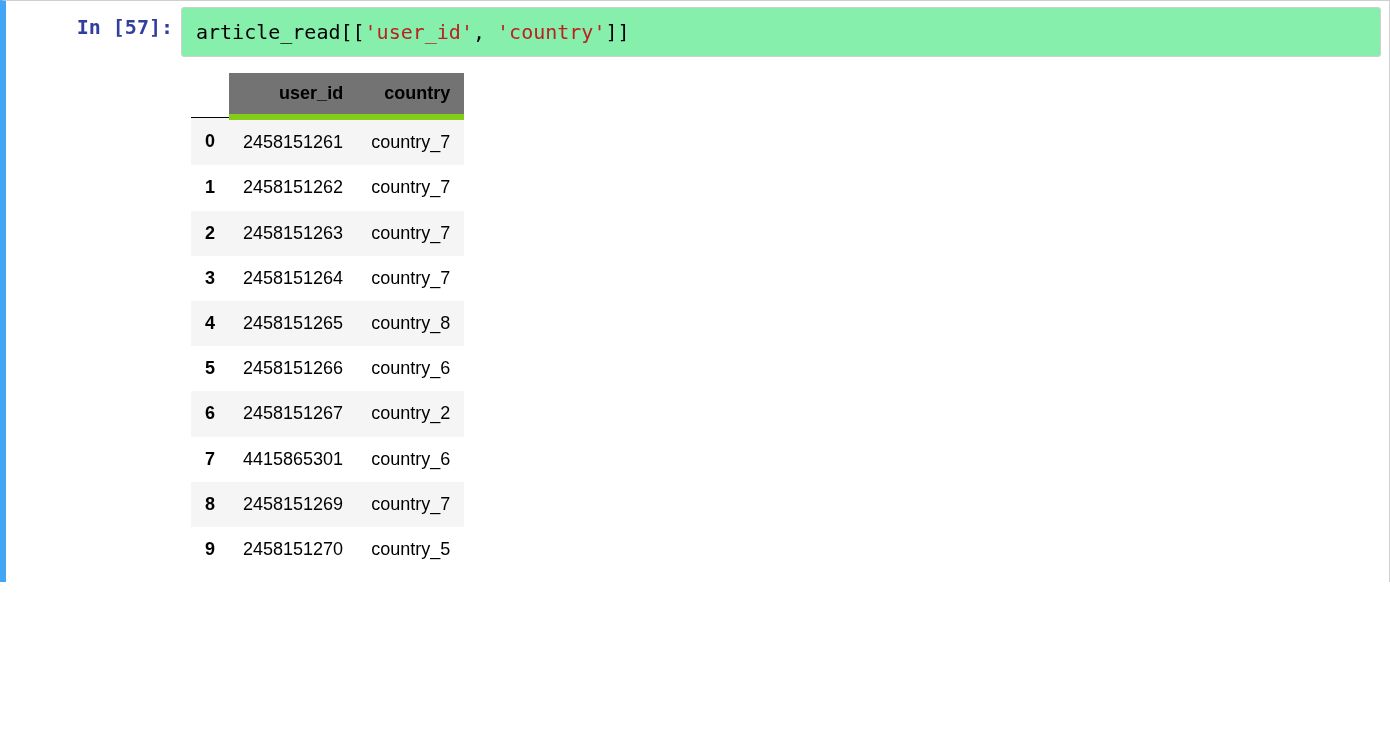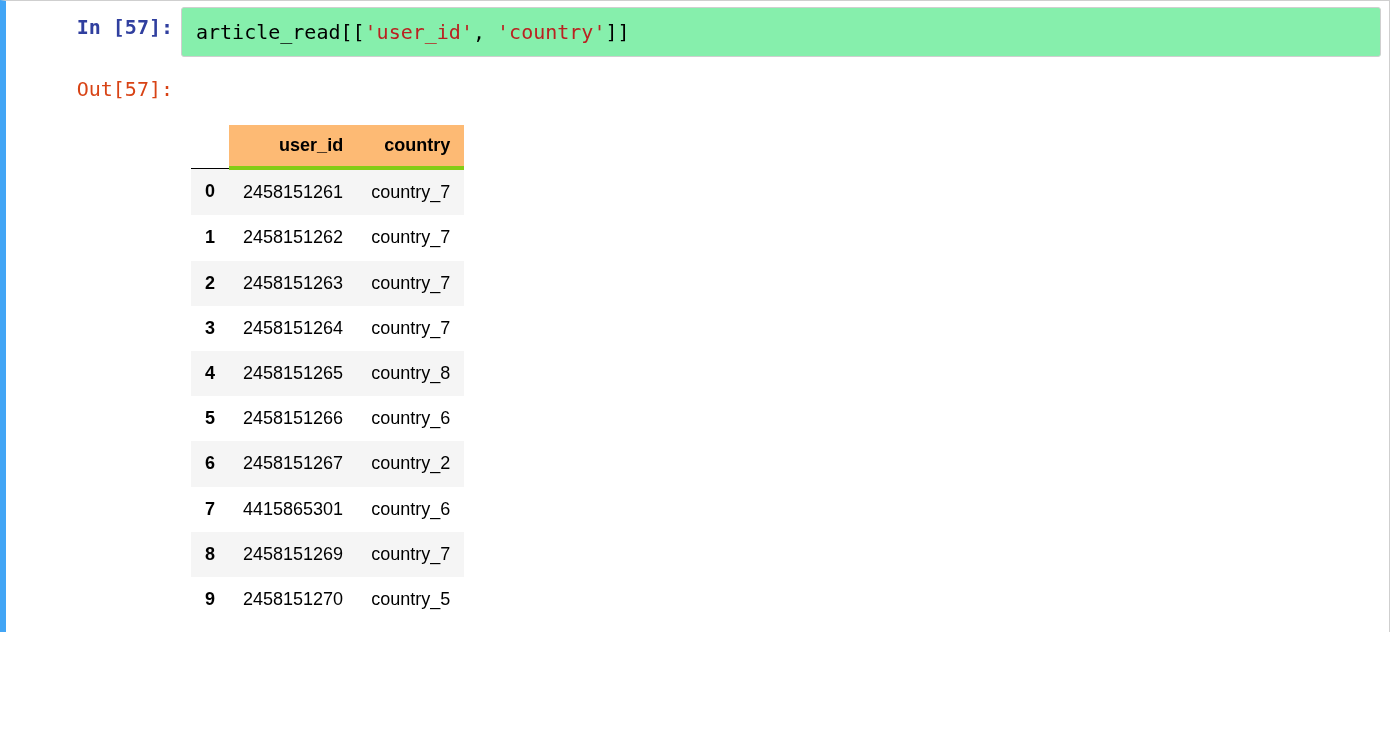--- a/index.html
+++ b/index.html
@@ -57,22 +57,22 @@
     }
     table.dataframe {
       border-collapse: collapse;
       font-size: 18px;
       line-height: 1.4;
     }
     table.dataframe thead th {
       text-align: right;
       font-weight: bold;
       padding: 8px 14px;
-      border-bottom: 4px solid #84cc16;
-      background: #fdba74;
+      border-bottom: 6px solid #84cc16;
+      background: #737373;
     }
     table.dataframe thead th:first-child {
       border-bottom: 1px solid #000;
       background: #ffffff;
     }
     table.dataframe tbody th {
       text-align: right;
       font-weight: bold;
       padding: 10px 14px;
     }
@@ -92,25 +92,20 @@
 </head>
 <body>
 
 <div class="cell">
   <div class="prompt-col">
     <div class="prompt-in">In [57]:</div>
   </div>
   <div class="content-col">
     <div class="input-area"><span class="code-plain">article_read[[</span><span class="code-string">'user_id'</span><span class="code-plain">, </span><span class="code-string">'country'</span><span class="code-plain">]]</span></div>
 
-    <div class="output-row">
-      <div class="prompt-col" style="width:auto;margin-left:-175px;">
-        <div class="prompt-out" style="width:167px;">Out[57]:</div>
-      </div>
-    </div>
 
     <div class="output-area">
       <table class="dataframe">
         <thead>
           <tr>
             <th></th>
             <th>user_id</th>
             <th>country</th>
           </tr>
         </thead>

